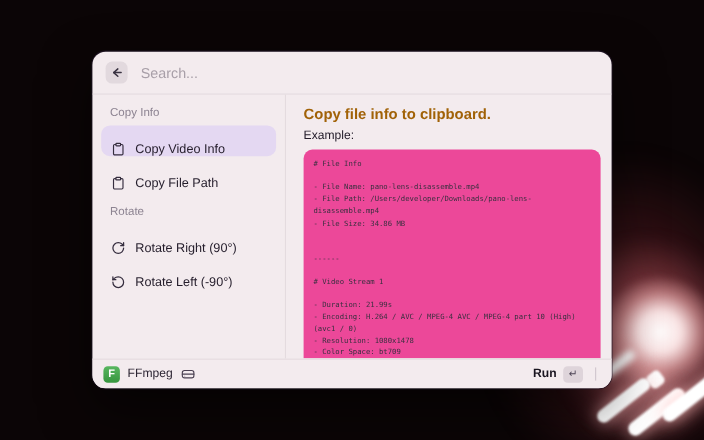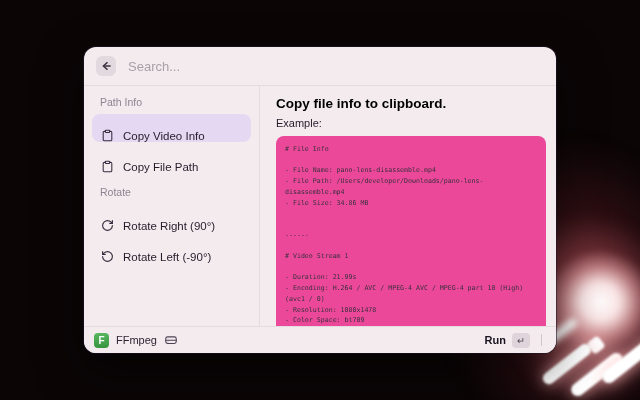--- a/index.html
+++ b/index.html
@@ -46,21 +46,21 @@
   .section-label{font-size:10.5px;color:#8d8492;margin:4px 0 6px 8px;}
   .section-label.second{margin-top:13px;}
   .side-item{height:28px;border-radius:8px;display:flex;align-items:flex-end;gap:9px;
     padding:0 8px;font-size:11.5px;color:#241d2b;margin-bottom:3px;cursor:pointer;}
   .side-item.selected{background:#e4d8f2;}
   .icon{display:flex;align-items:center;justify-content:center;width:14px;height:14px;}
   .icon svg{display:block;}
 
   .detail{flex:1;min-width:0;display:flex;flex-direction:column;overflow:hidden;
     padding:10px 10px 0 16px;box-sizing:border-box;}
-  .detail-title{font-size:13.5px;font-weight:bold;color:#000000;line-height:16px;margin:0 0 5px;}
+  .detail-title{font-size:13.5px;font-weight:bold;color:#a16207;line-height:16px;margin:0 0 5px;}
   .example-label{font-size:11px;color:#221b29;line-height:12px;margin:0 0 7px;}
   .codeblock{flex:1;margin:0;background:#ec4899;border-radius:8px 8px 0 0;
     padding:8px 9px;overflow:hidden;
     font-family:"DejaVu Sans Mono",monospace;font-size:6.6px;line-height:10.7px;
     color:#38303f;white-space:pre-wrap;overflow-wrap:break-word;}
 
   .footer{flex:0 0 26px;border-top:1px solid #e4dbdf;display:flex;align-items:center;
     padding:0 10px;gap:7px;background:#f3ebee;}
   .app-icon{width:15px;height:15px;border-radius:4px;color:#fff;font-size:10px;font-weight:bold;
     background:linear-gradient(180deg,#58b65f,#36953e);
@@ -97,21 +97,21 @@
             <path d="M4.5 8 H13.5"></path>
         </svg>
       </span>
     </button>
     <input class="search-input" type="text" placeholder="Search..." style="">
   </div>
 
   <div class="win-body">
 
     <div class="sidebar">
-      <div class="section-label">Path Info</div>
+      <div class="section-label">Copy Info</div>
 
       <div class="side-item selected">
         <span class="icon">
           <svg width="13" height="13" viewBox="0 0 16 16" fill="none" stroke="#352d3e" stroke-width="1.3" stroke-linecap="round" stroke-linejoin="round">
             <rect x="5.3" y="1.6" width="5.4" height="2.8" rx="0.9"></rect>
             <path d="M10.7 2.9h1.3a1.3 1.3 0 0 1 1.3 1.3v9a1.3 1.3 0 0 1-1.3 1.3H4a1.3 1.3 0 0 1-1.3-1.3v-9A1.3 1.3 0 0 1 4 2.9h1.3"></path>
           </svg>
         </span>
         <span>Copy Video Info</span>
       </div>

